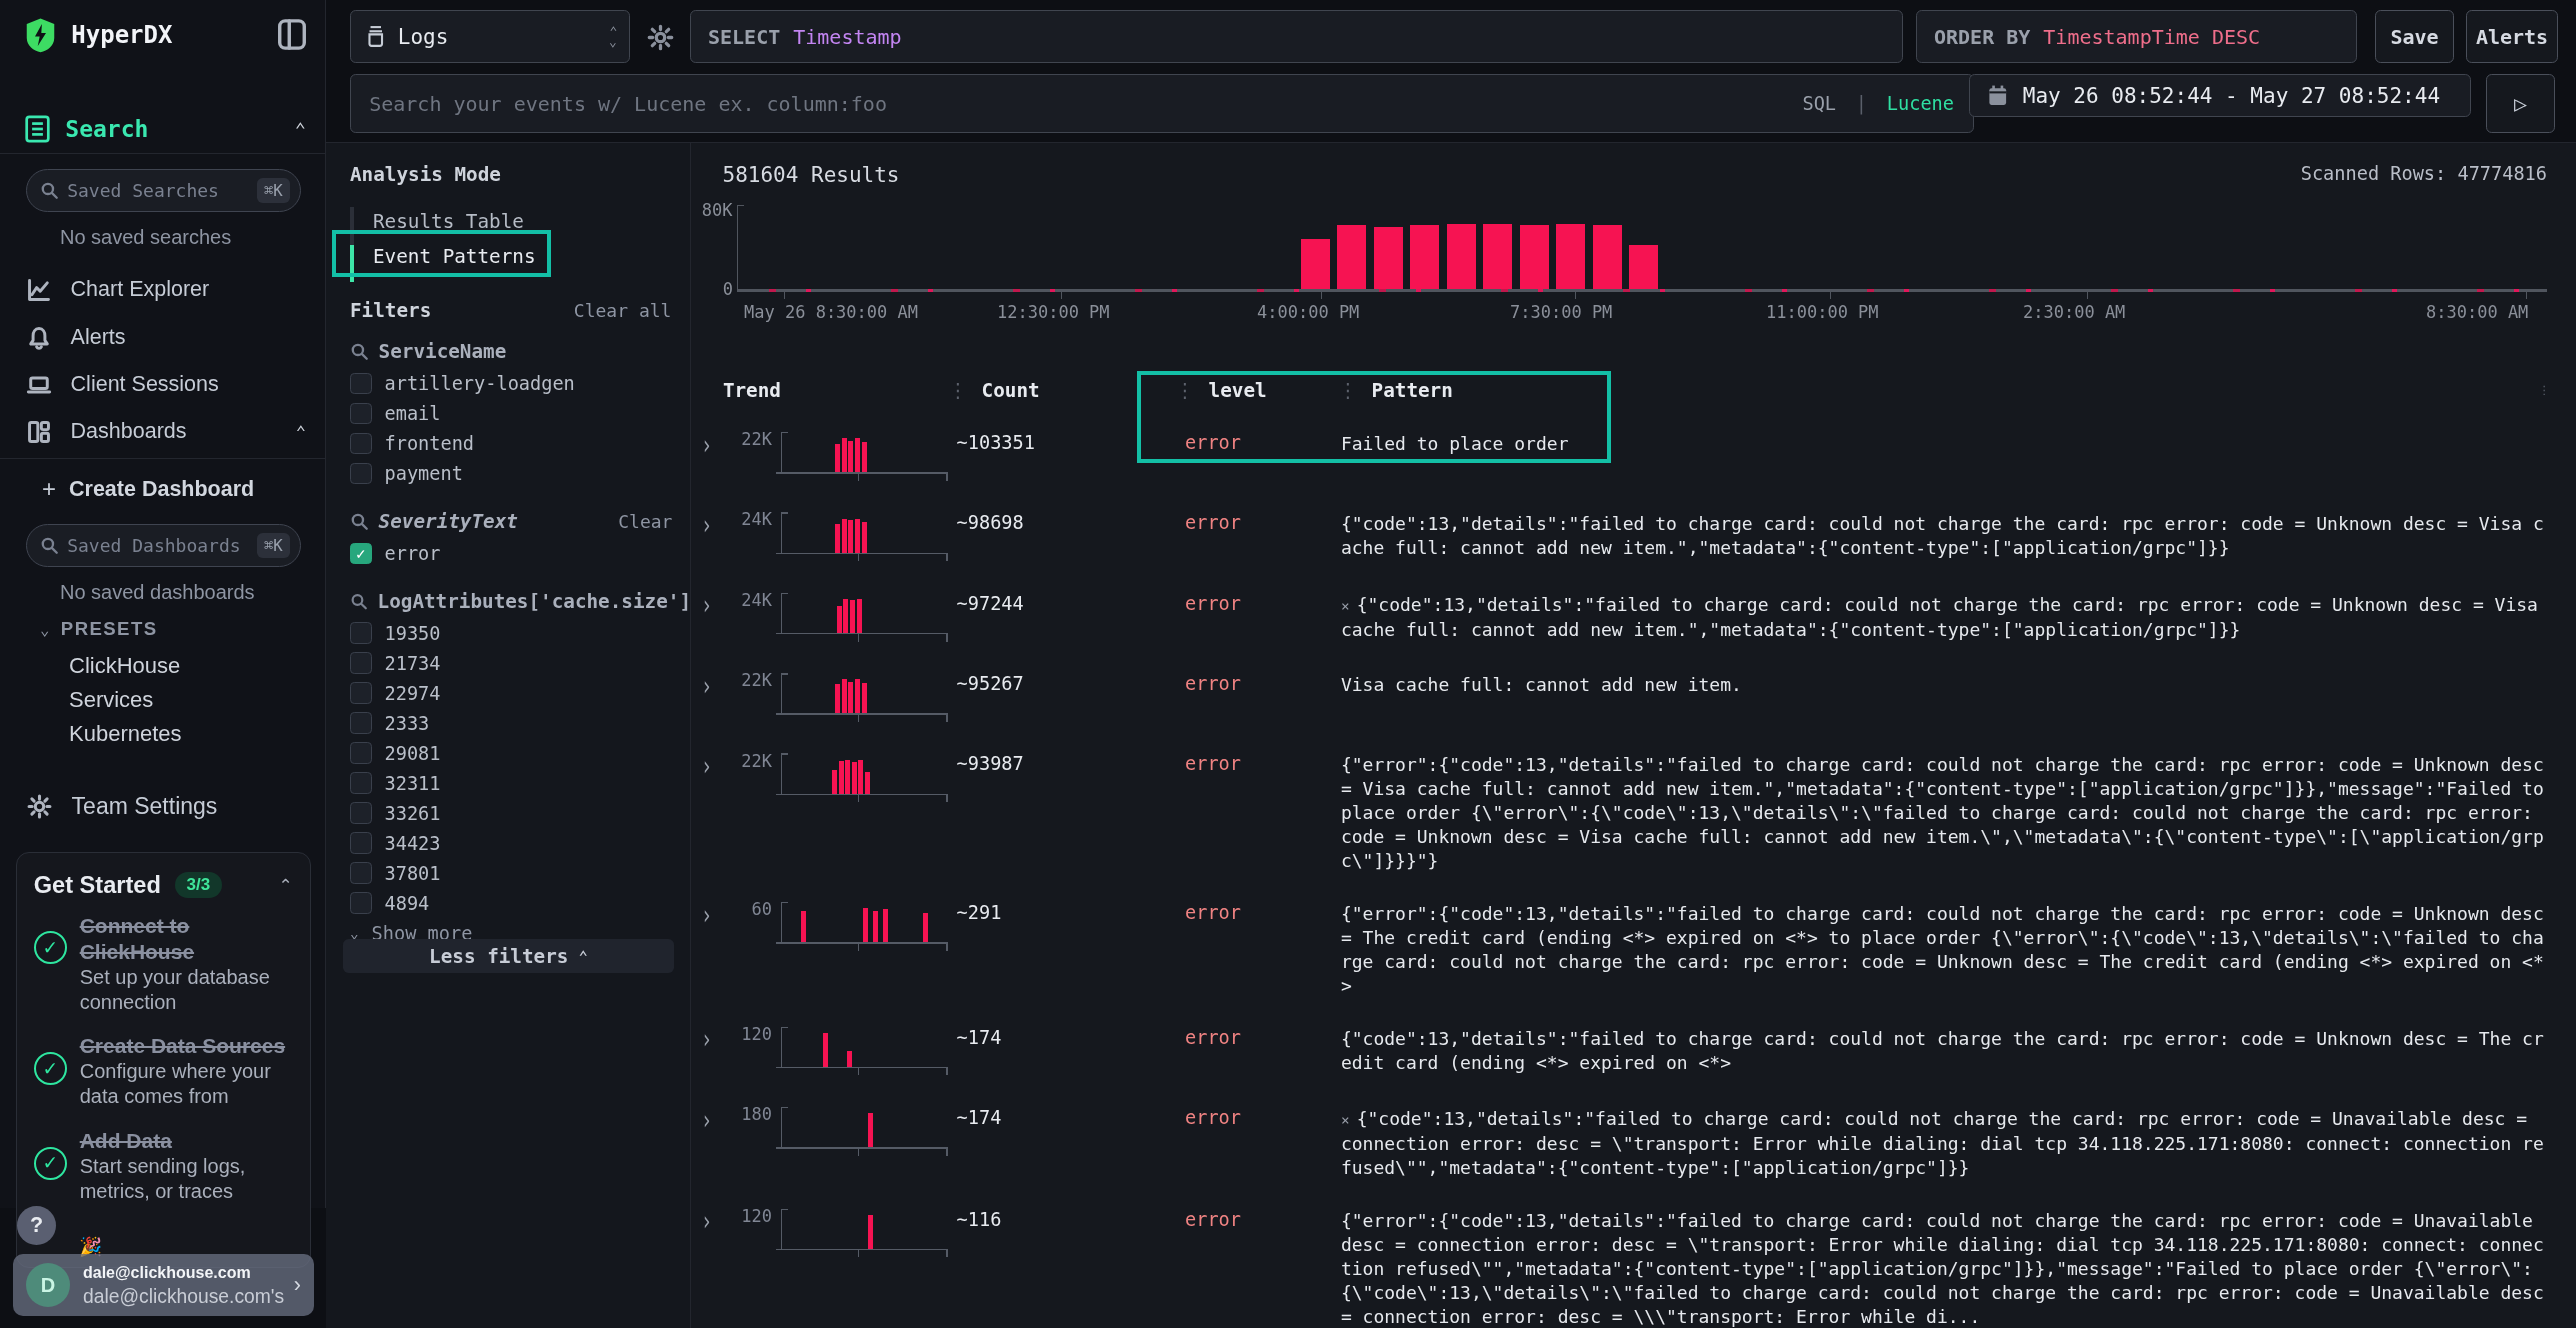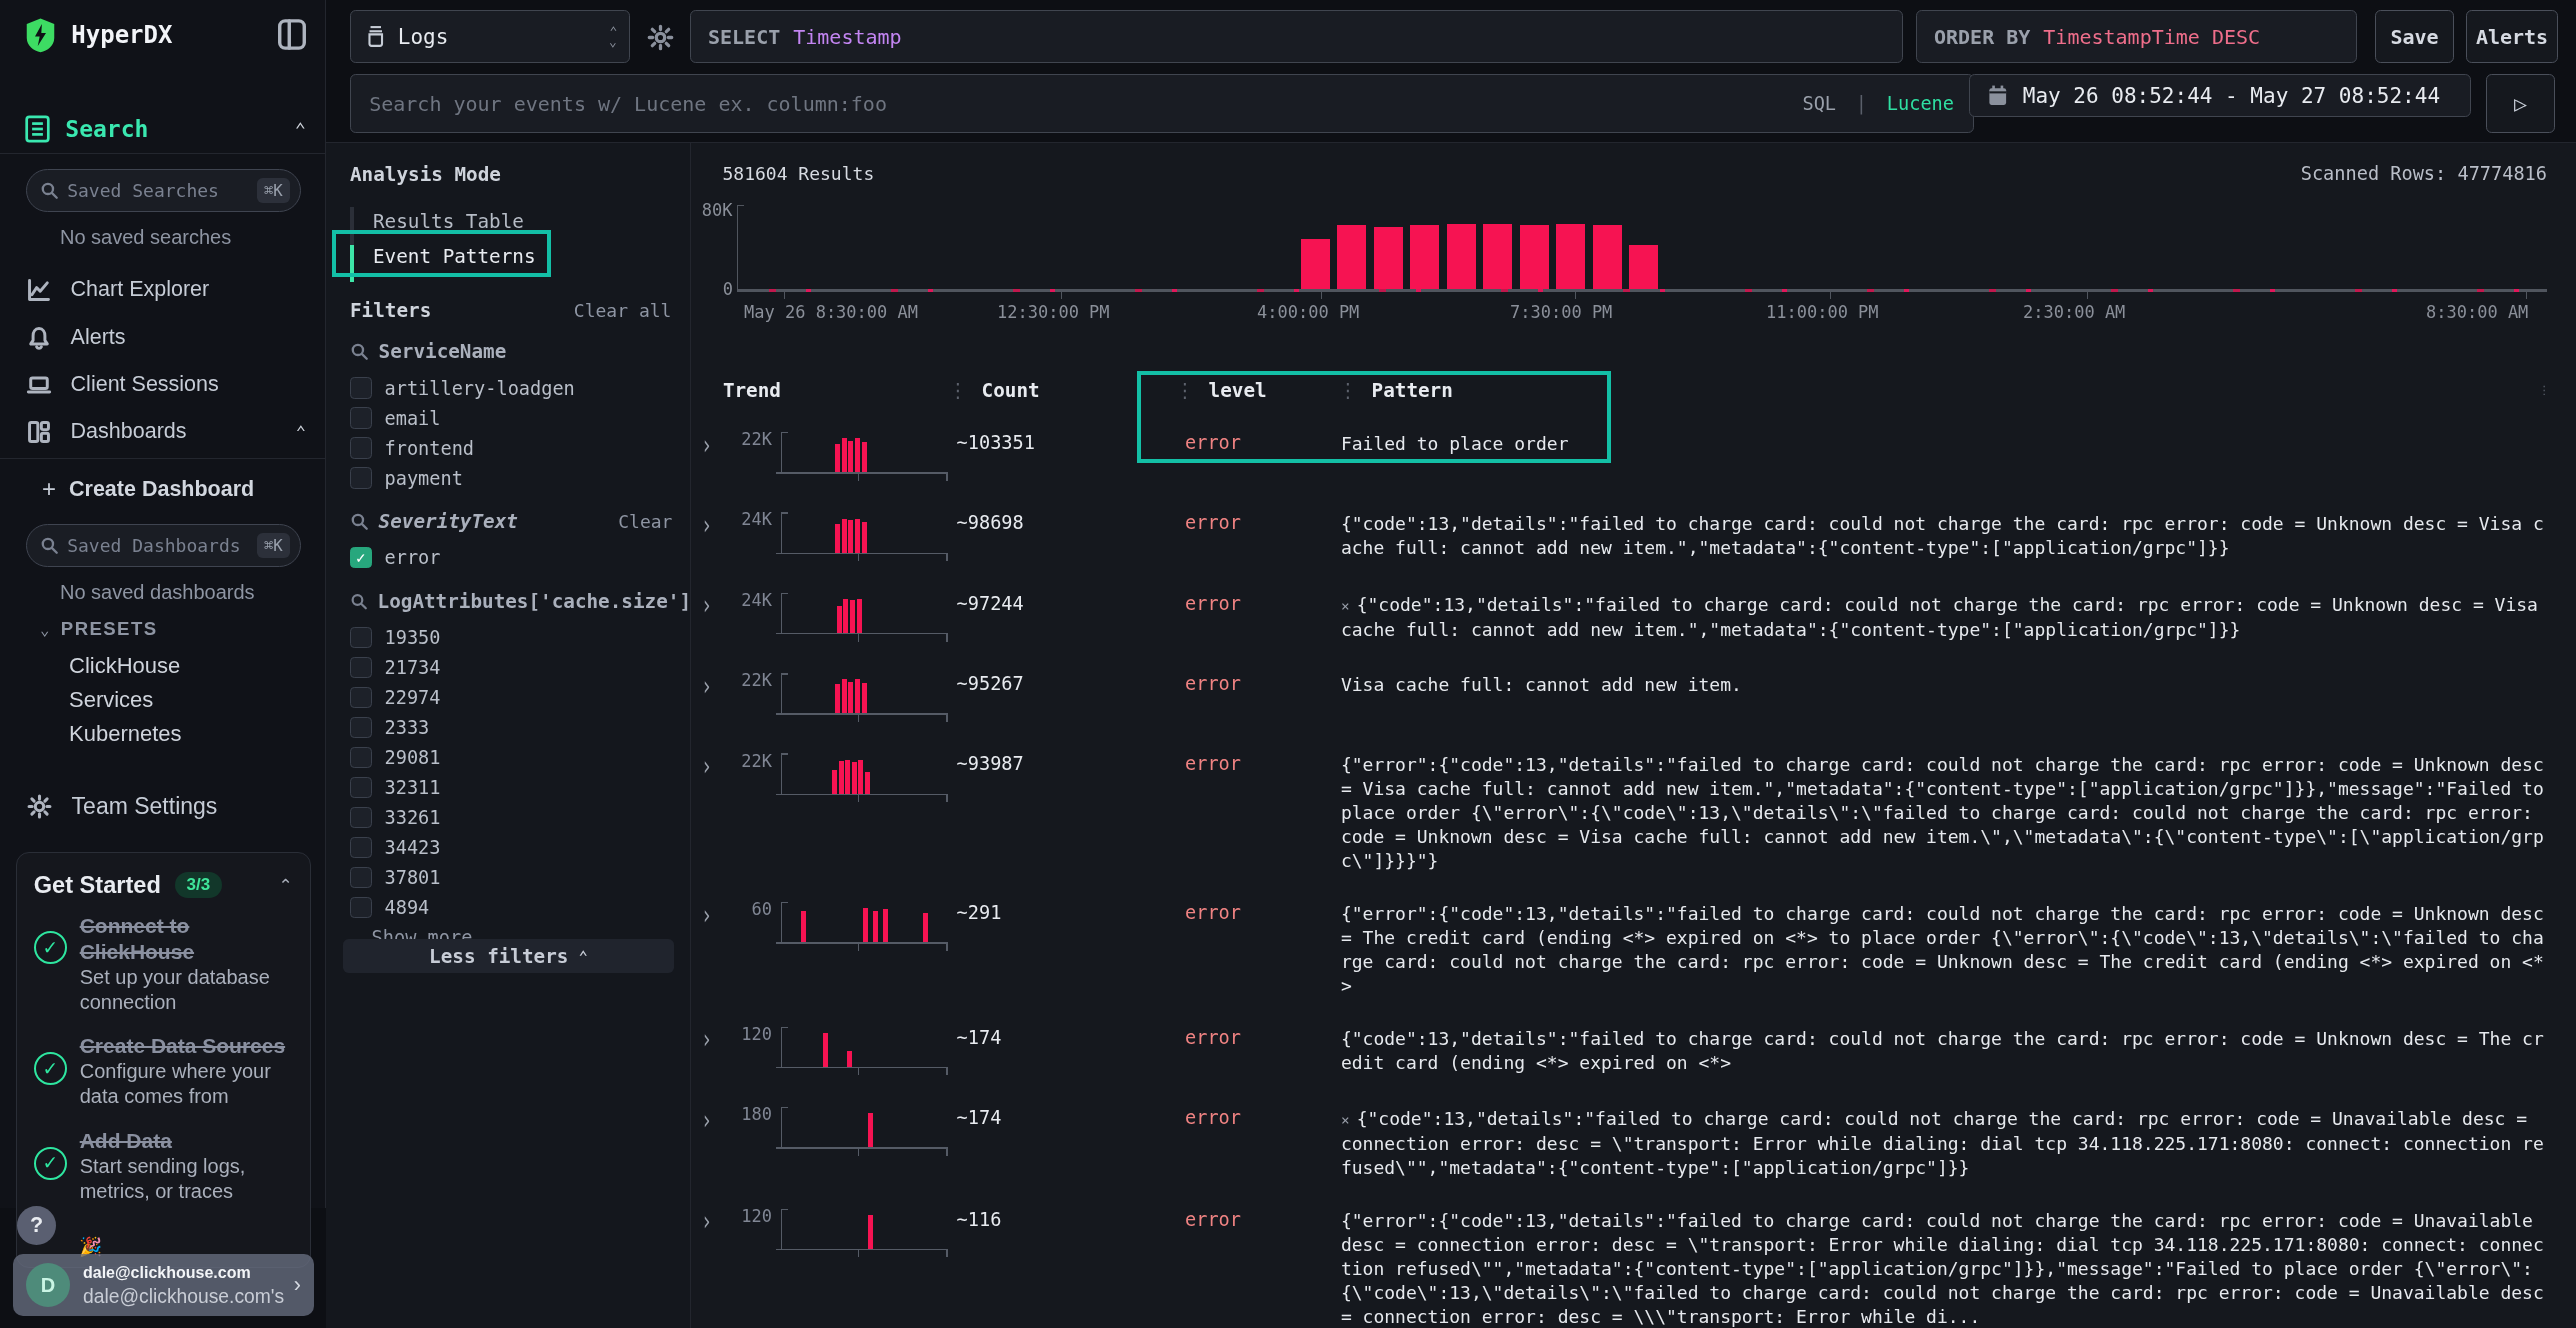--- a/index.html
+++ b/index.html
@@ -35,21 +35,21 @@
   .tick { flex:0 0 33px; width:33px; height:33px; border-radius:50%; border:2.1px solid #2ee6a0; color:#2ee6a0; font-size:18.6px; display:flex; align-items:center; justify-content:center; margin-top:18.6px; }
   .gs-title { font-size:21px; font-weight:bold; color:#8a90a0; text-decoration:line-through; line-height:26px; }
   .gs-sub { font-size:20px; color:#aab0bc; line-height:25px; }
   .badge { background:#12372a; color:#3fe59b; font-weight:bold; font-size:17px; border-radius:715px; padding:2.9px 11.4px; }
 
   
   .f-h { font-weight:bold; font-size:19.3px; color:#cfd4dc; }
   .f-link { font-size:18px; color:#8e95a3; cursor:pointer; }
   .checkbox { width:21.5px; height:21.5px; border-radius:4.3px; background:#1d2129; border:1.4px solid #3a404c; flex:0 0 21.5px; }
   .checkbox.checked { background:#27a77d; border-color:#27a77d; color:#fff; font-size:15.7px; line-height:20px; text-align:center; }
-  .f-opt { display:flex; align-items:flex-end; gap:13px; height:30px; padding-left:24px; font-size:18.6px; color:#b9bfc9; cursor:pointer; }
+  .f-opt { display:flex; align-items:center; gap:13px; height:30px; padding-left:24px; font-size:18.6px; color:#b9bfc9; cursor:pointer; }
   .f-group-h { display:flex; align-items:center; gap:10px; padding-left:24px; height:34px; margin-top:15.7px; }
   .less-btn { position:absolute; left:17px; width:331px; top:796px; height:34px; background:#20242d; border-radius:5.7px; display:flex; align-items:center; justify-content:center; gap:10px; font-size:19.3px; font-weight:bold; color:#c7ccd6; cursor:pointer; }
   .mode-opt { position:absolute; left:47px; font-size:19.3px; color:#b6bcc6; cursor:pointer; }
   .mode-track { position:absolute; left:23.6px; top:64px; width:4.3px; height:74px; background:#2b2f38; }
   .mode-active { position:absolute; left:23.6px; top:102px; width:4.3px; height:37px; background:#3ee6a8; }
 
   
   .bar { position:absolute; background:#f61352; }
   .axis { position:absolute; background:#50555e; }
   .xlab { position:absolute; font-size:17px; color:#8a8f99; white-space:nowrap; }
@@ -402,21 +402,21 @@
 
   <div class="less-btn">
     <span>Less filters</span>
     <span style="font-size:15.7px;">⌃</span>
   </div>
 
   <div class="anno" style="left:5.7px;top:87px;width:219px;height:47px;"></div>
 </div>
 
 <div id="main">
-  <div style="position:absolute;left:31.5px;top:20px;font-size:18px;color:#d7dbe2;">581604 Results</div>
+  <div style="position:absolute;left:31.5px;top:20px;font-size:21px;color:#d7dbe2;">581604 Results</div>
   <div style="position:absolute;right:29px;top:20px;font-size:18.6px;color:#b9bec8;">Scanned Rows: 47774816</div>
 
   <div id="histogram">
     <div style="position:absolute;left:10px;top:57px;width:31.5px;text-align:right;font-size:17px;color:#8a8f99;">80K</div>
     <div style="position:absolute;left:29px;top:136px;width:13px;text-align:right;font-size:17px;color:#8a8f99;">0</div>
     <div class="axis" style="left:46px;top:63px;width:1.4px;height:84px;"></div>
     <div class="axis" style="left:46px;top:62px;width:7.2px;height:1.4px;"></div>
     <div class="baseline-noise" style="left:46px;top:146px;width:1810px;"></div>
     <div id="chart-bars">
         <div class="bar" style="left: 610px; top: 96px; width: 29px; height: 50px;"></div>

